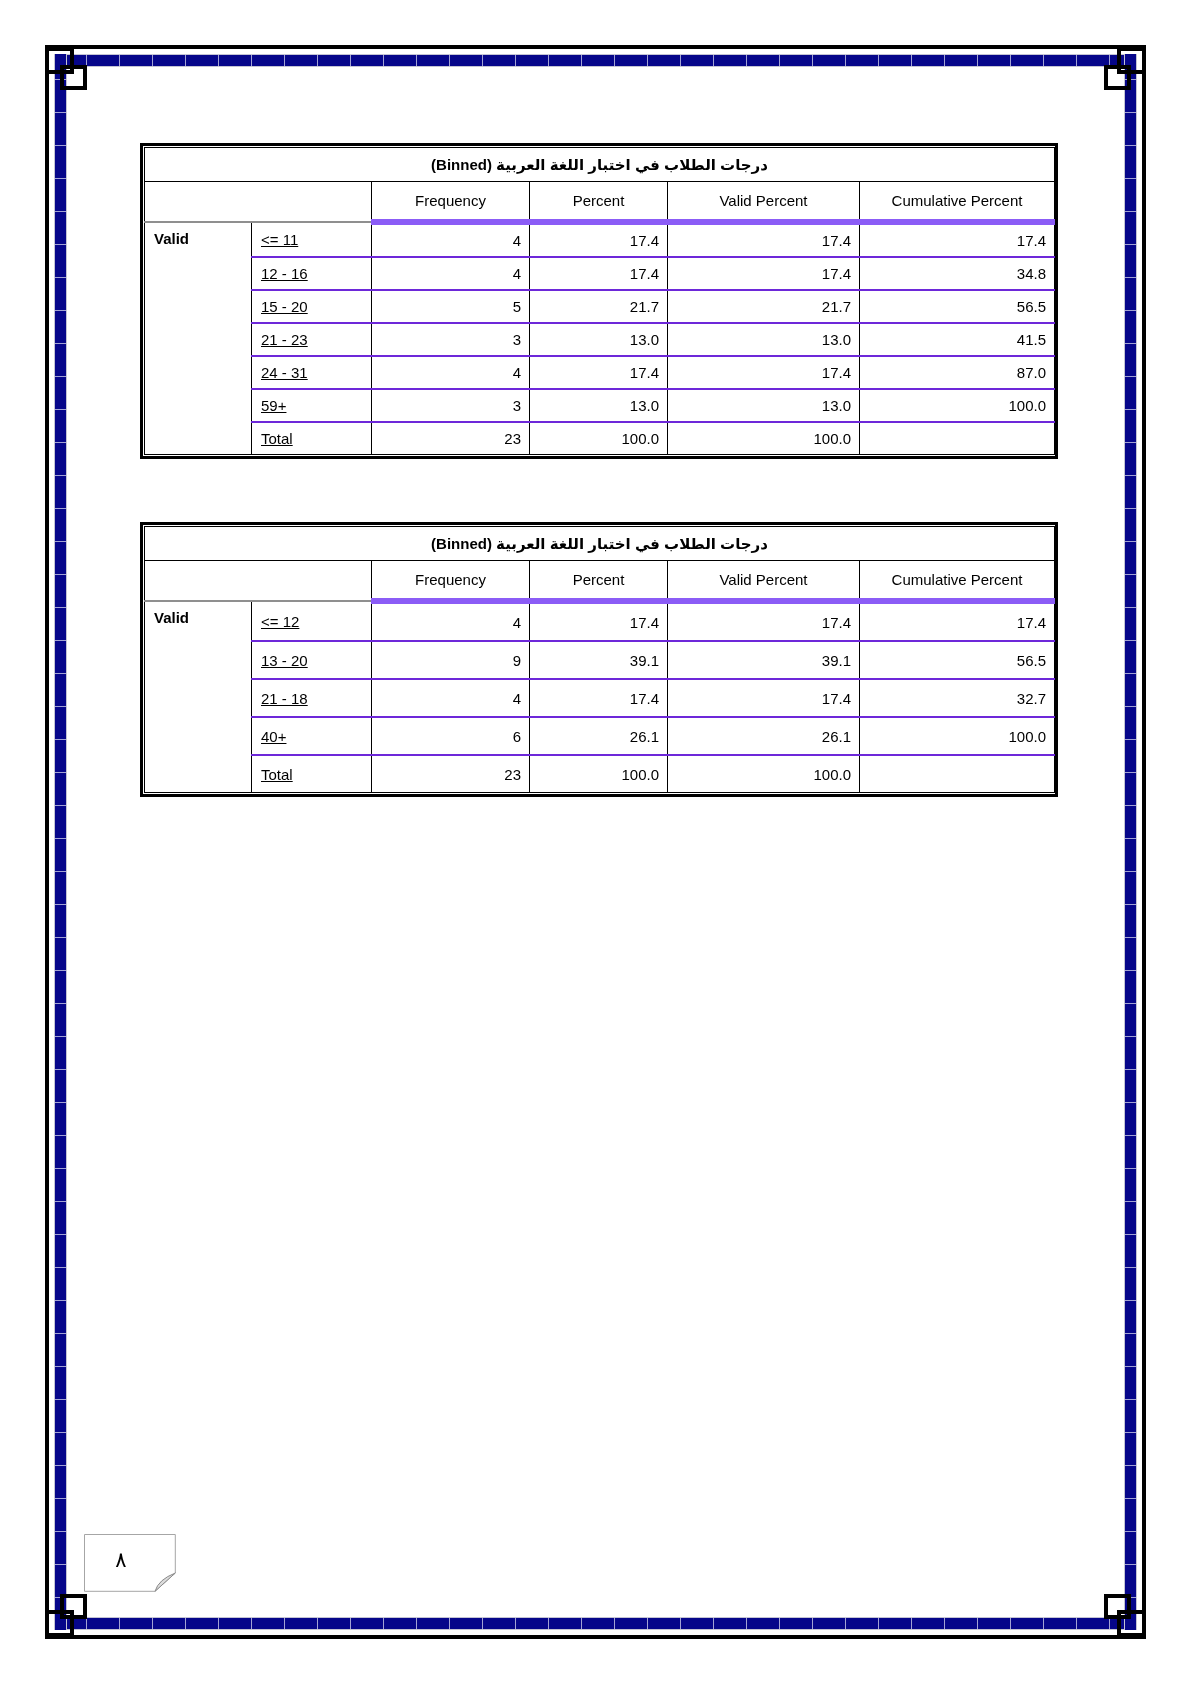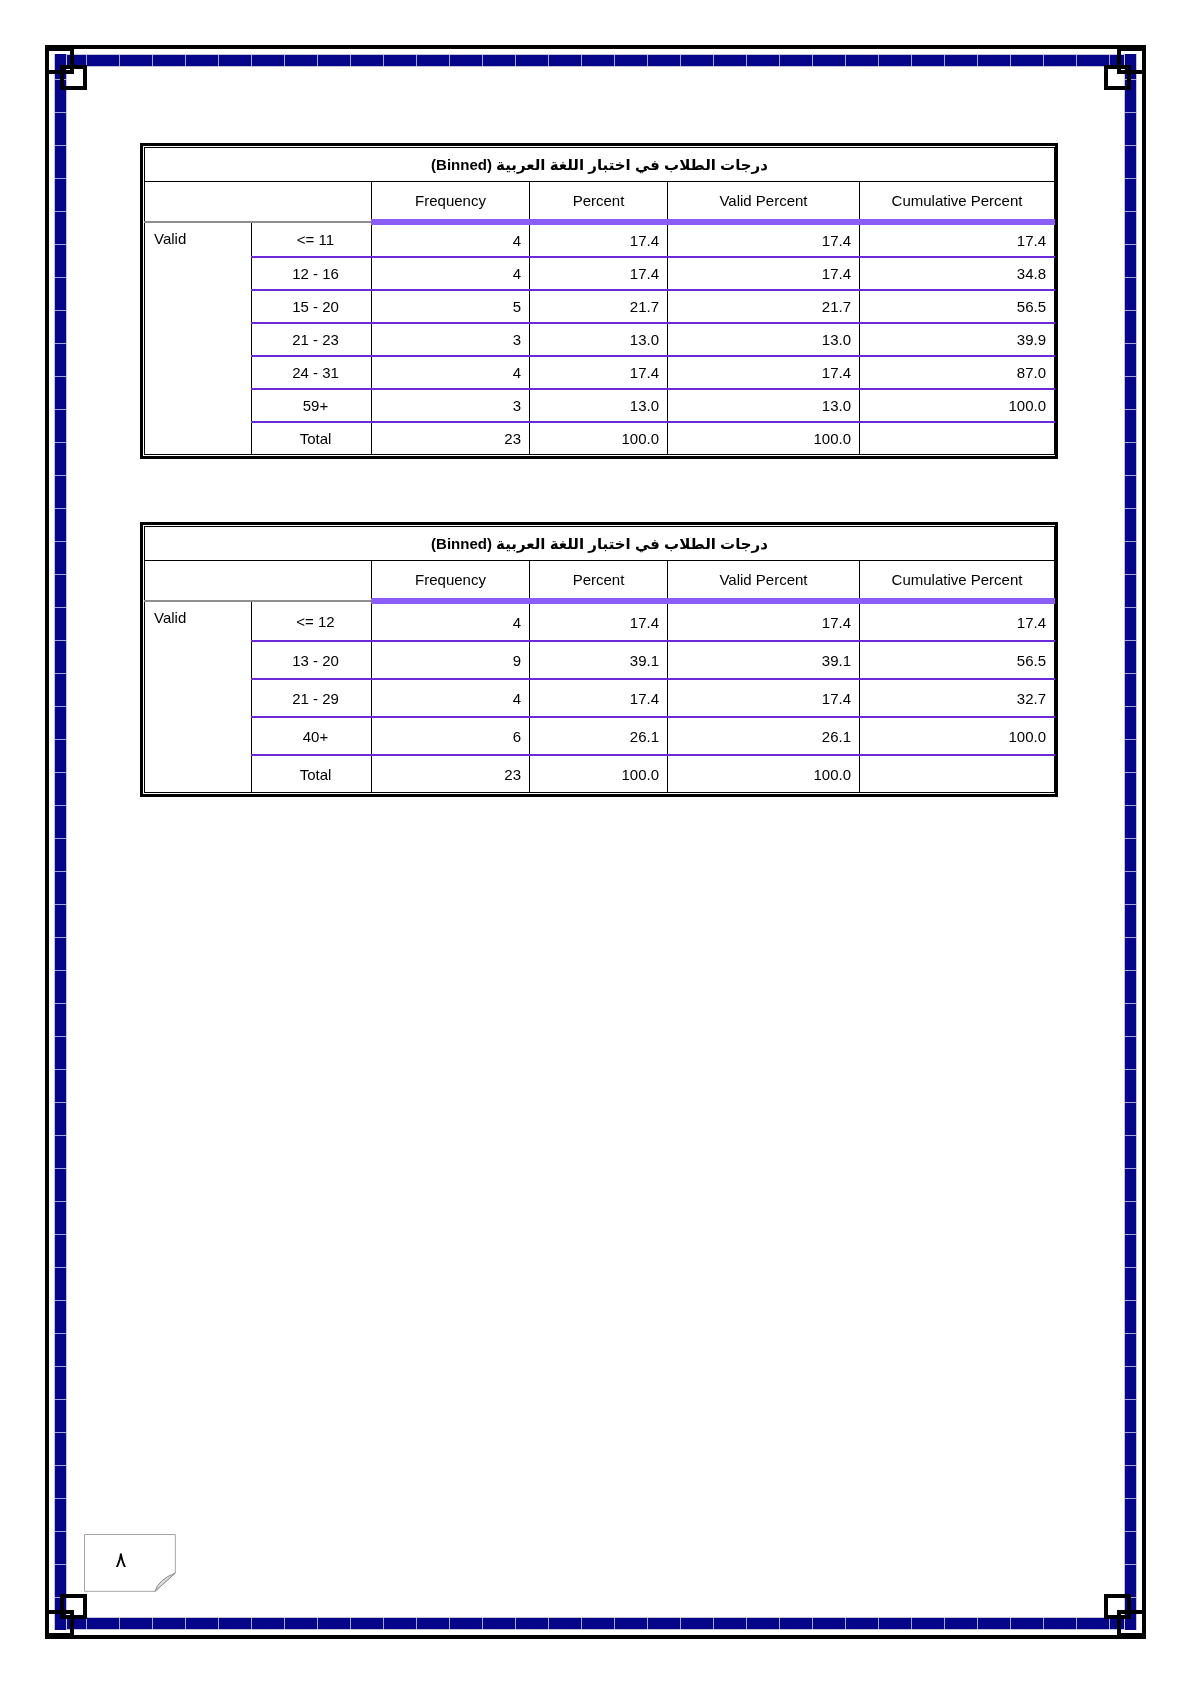--- a/index.html
+++ b/index.html
@@ -45,23 +45,23 @@
   th.tbl-title{
     height:33px;text-align:center;font-weight:bold;font-size:15px;
     border-bottom:1px solid #000;padding:0 6px;
   }
   th.col-head{
     height:35px;font-weight:normal;text-align:center;
     border-left:1px solid #000;border-bottom:6px solid #8b5cf6;
   }
   th.empty-head{border-bottom:2px solid #8f8f8f;}
   td.group{
-    text-align:left;vertical-align:top;padding:7px 0 0 9px;font-weight:normal;
-  }
-  td.bin{text-align:center;padding-left:9px;border-left:1px solid #000;}
+    text-align:left;vertical-align:top;padding:7px 0 0 9px;font-weight:bold;
+  }
+  td.bin{text-align:left;padding-left:9px;border-left:1px solid #000;text-decoration:underline;}
   td.num{text-align:right;padding-right:8px;border-left:1px solid #000;}
   td.sep{border-top:2px solid #6d28d9;}
   .t1 td{height:29px;} .t2 td{height:34px;}
 
   
   .page-num{position:absolute;left:84px;top:1534px;width:92px;height:58px;}
 </style>
 </head>
 <body>
 
@@ -124,21 +124,21 @@
             <td class="num sep">5</td>
             <td class="num sep">21.7</td>
             <td class="num sep">21.7</td>
             <td class="num sep">56.5</td>
           </tr>
           <tr>
             <td class="bin sep">21 - 23</td>
             <td class="num sep">3</td>
             <td class="num sep">13.0</td>
             <td class="num sep">13.0</td>
-            <td class="num sep">39.9</td>
+            <td class="num sep">41.5</td>
           </tr>
           <tr>
             <td class="bin sep">24 - 31</td>
             <td class="num sep">4</td>
             <td class="num sep">17.4</td>
             <td class="num sep">17.4</td>
             <td class="num sep">87.0</td>
           </tr>
           <tr>
             <td class="bin sep">59+</td>
@@ -190,21 +190,21 @@
             <td class="num">17.4</td>
           </tr>
           <tr>
             <td class="bin sep">13 - 20</td>
             <td class="num sep">9</td>
             <td class="num sep">39.1</td>
             <td class="num sep">39.1</td>
             <td class="num sep">56.5</td>
           </tr>
           <tr>
-            <td class="bin sep">21 - 29</td>
+            <td class="bin sep">21 - 18</td>
             <td class="num sep">4</td>
             <td class="num sep">17.4</td>
             <td class="num sep">17.4</td>
             <td class="num sep">32.7</td>
           </tr>
           <tr>
             <td class="bin sep">40+</td>
             <td class="num sep">6</td>
             <td class="num sep">26.1</td>
             <td class="num sep">26.1</td>

